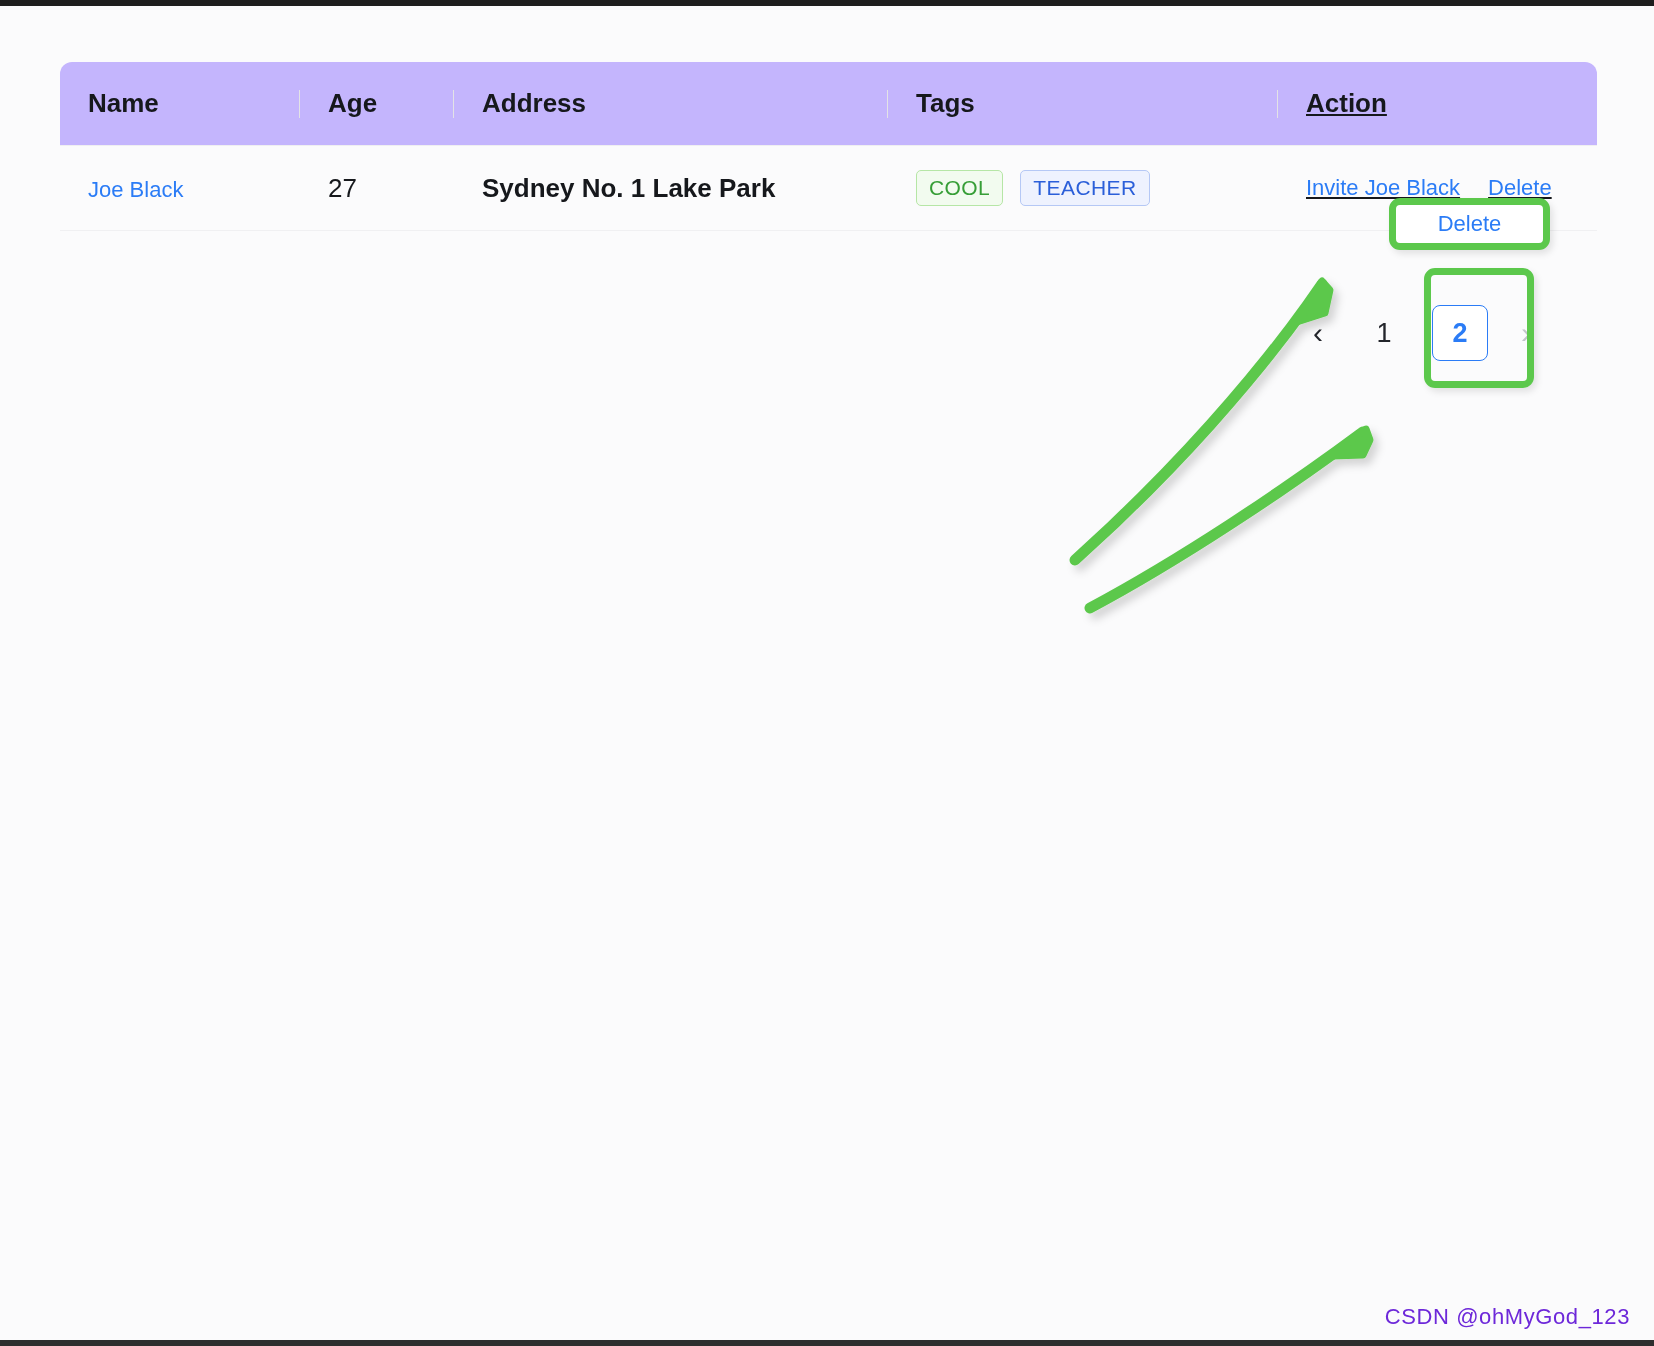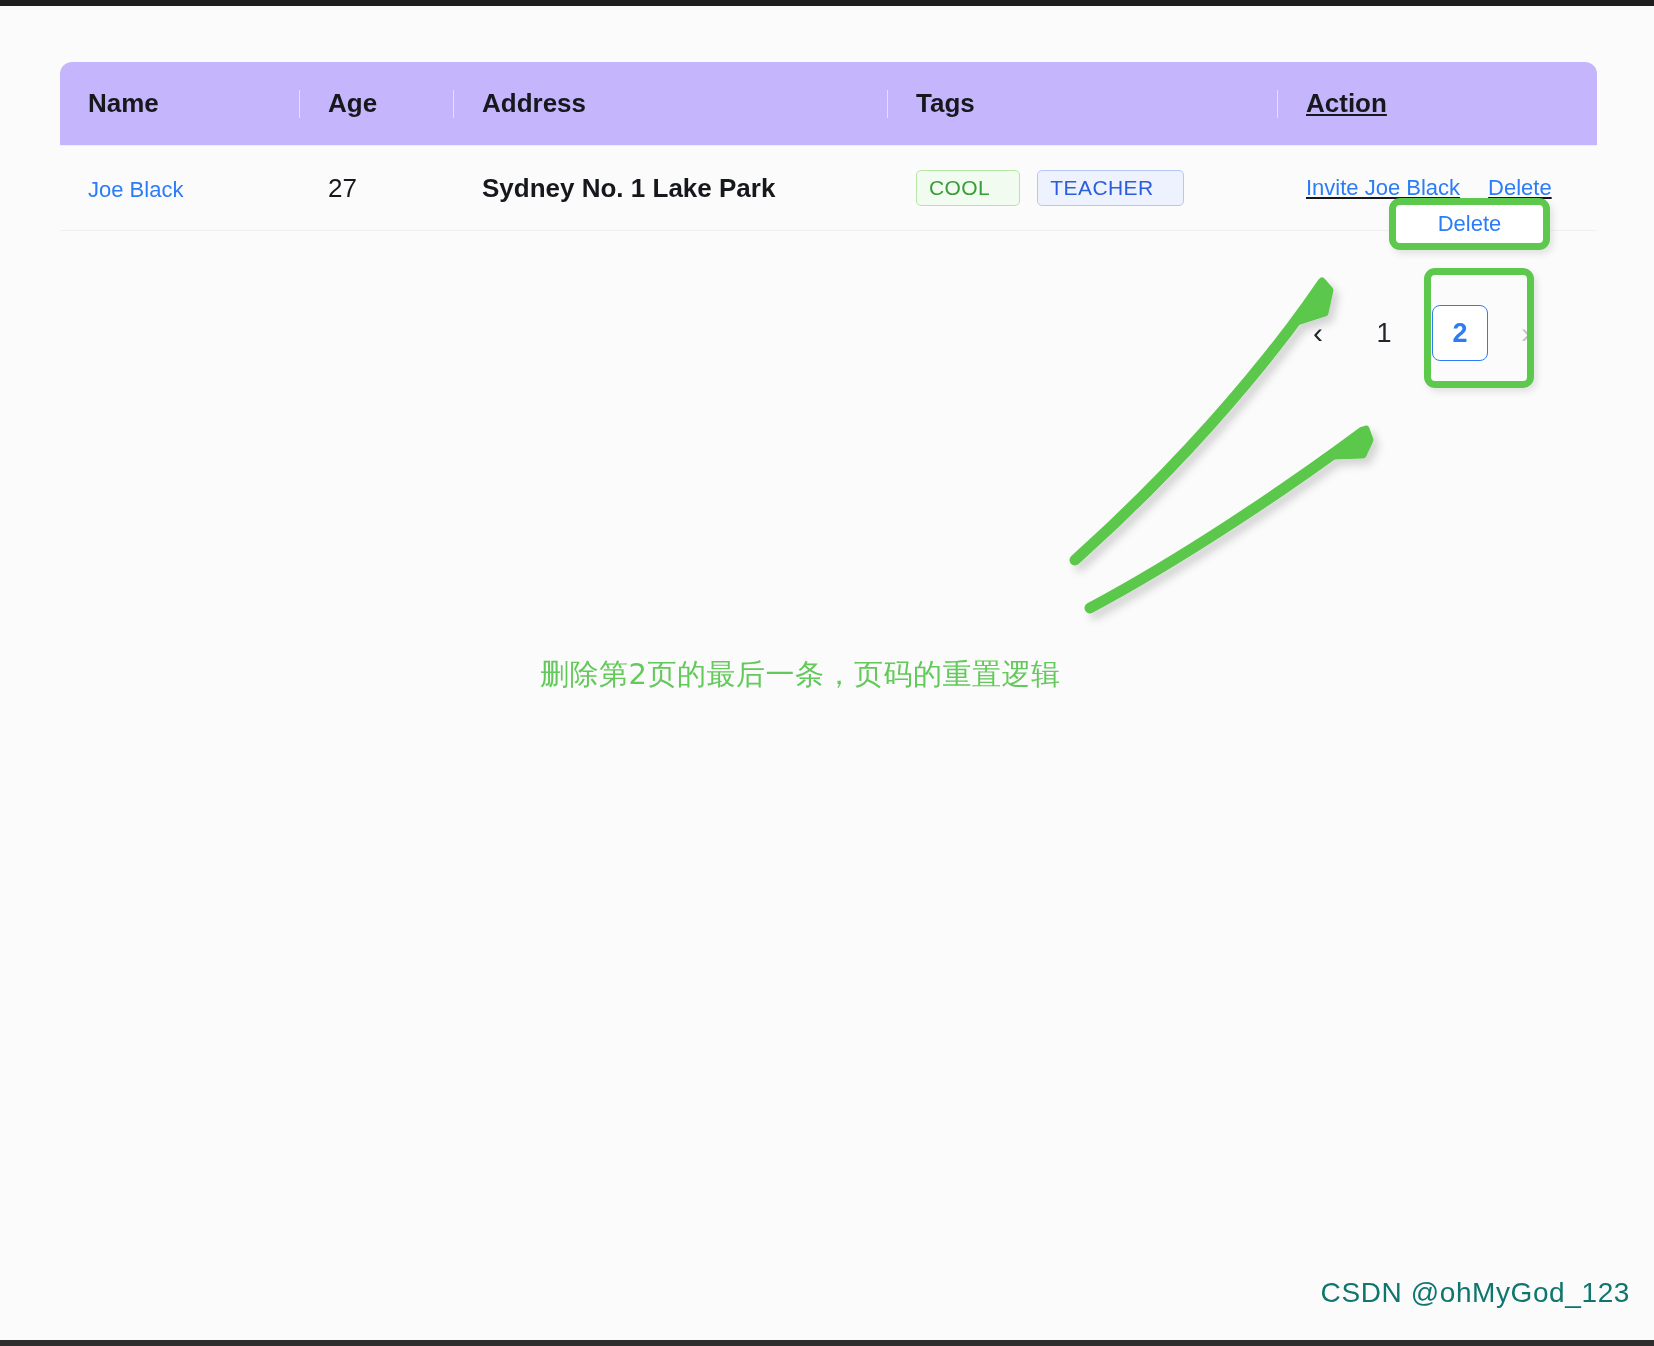--- a/index.html
+++ b/index.html
@@ -86,21 +86,21 @@
   .link {
     color: #2b7cf6;
     text-decoration: none;
     cursor: pointer;
     font-size: 22px;
   }
   .tag {
     display: inline-block;
     font-size: 21px;
     letter-spacing: 0.4px;
-    padding: 6px 29px 7px 12px;
+    padding: 6px 12px 7px 12px;
     border-radius: 5px;
     line-height: 1;
   }
   .tag-cool {
     color: #379e37;
     background: #f2fbef;
     border: 1px solid #b6e6a6;
     margin-right: 10px;
   }
   .tag-teacher {
@@ -186,23 +186,23 @@
     font-family: "DejaVu Sans", sans-serif;
     white-space: nowrap;
     letter-spacing: 0.5px;
     z-index: 5;
   }
 
   
   .watermark {
     position: absolute;
     right: 24px;
-    bottom: 37px;
-    font-size: 28px;
-    color: #0f766e;
+    bottom: 16px;
+    font-size: 22px;
+    color: #6d28d9;
     letter-spacing: 0.6px;
     z-index: 7;
   }
 </style>
 </head>
 <body>
 
 <div id="page">
 
   <div class="chrome-top"></div>
@@ -277,19 +277,18 @@
     <g filter="url(#sketchShadow)">
       <path d="M1075 560 C 1170 475, 1260 375, 1322 284" fill="none" stroke="#5cc84c" stroke-width="11" stroke-linecap="round"></path>
       <path d="M1322 281 L1297 322 L1325 313 L1330 290 Z" fill="#5cc84c" stroke="#5cc84c" stroke-width="7" stroke-linejoin="round"></path>
     </g>
     <g filter="url(#sketchShadow)">
       <path d="M1090 608 C 1180 560, 1285 490, 1363 432" fill="none" stroke="#5cc84c" stroke-width="11" stroke-linecap="round"></path>
       <path d="M1366 429 L1333 456 L1363 455 L1370 440 Z" fill="#5cc84c" stroke="#5cc84c" stroke-width="7" stroke-linejoin="round"></path>
     </g>
   </svg>
 
-  <div class="annotation-text">删除第2页的最后一条，页码的重置逻辑</div>
 
   <div class="watermark">CSDN @ohMyGod_123</div>
 
   <div class="chrome-bottom"></div>
 
 </div>
 
 </body></html>

